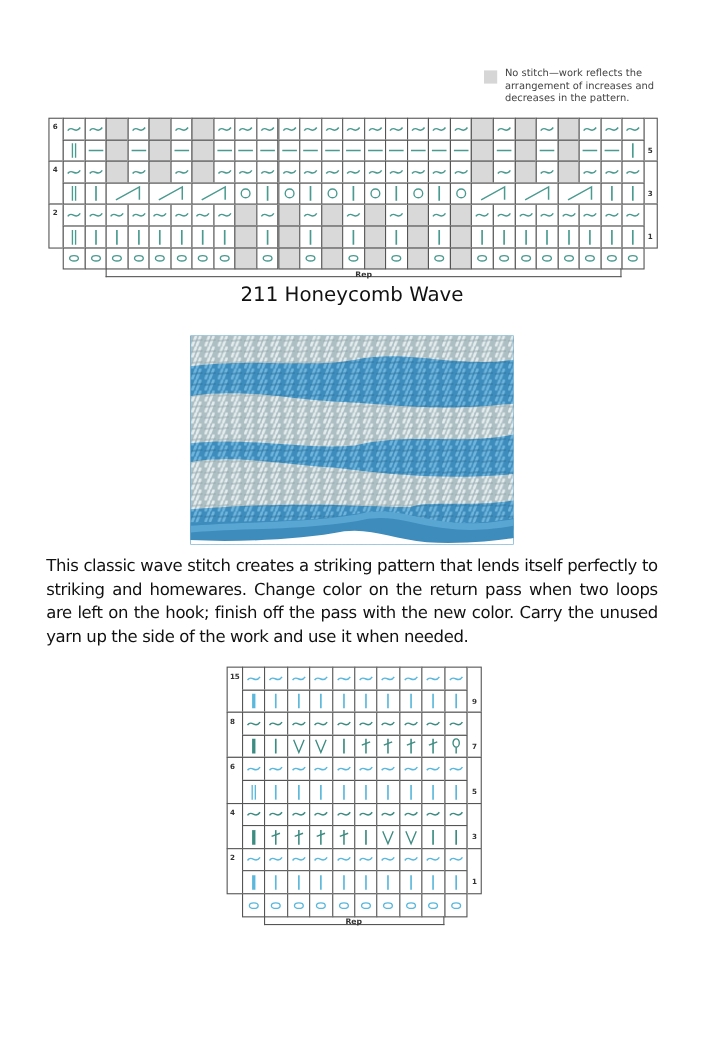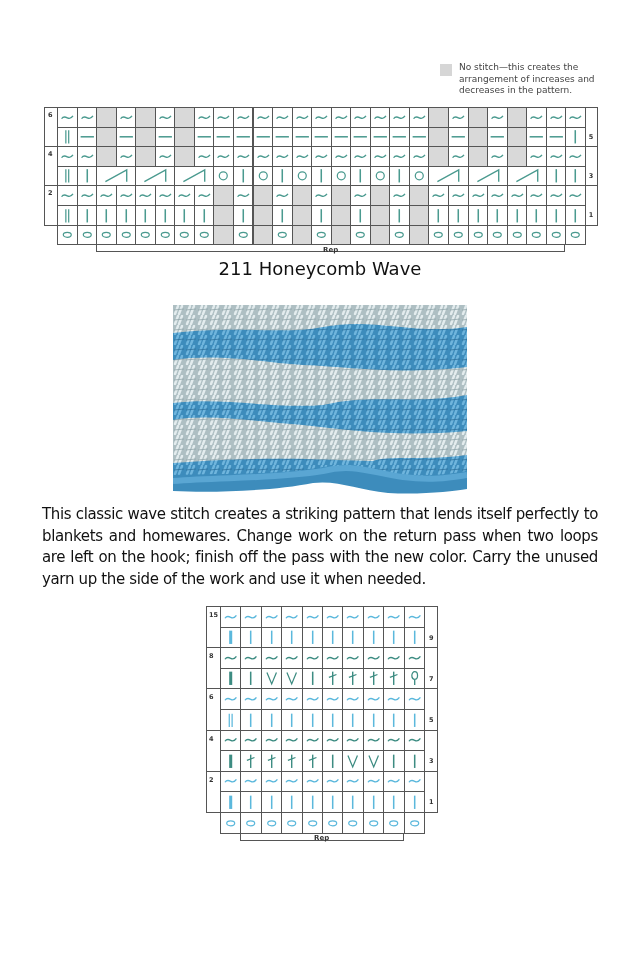--- a/index.html
+++ b/index.html
@@ -19,21 +19,21 @@
   .title { position: absolute; left: 0; width: 640px; top: 258px; text-align: center; font-size: 18px; font-family: "DejaVu Sans", sans-serif; color: #111; }
   .photo { position: absolute; left: 173px; top: 305px; width: 294px; height: 190px; overflow: hidden; background: #5aa3cc; }
   .para { position: absolute; left: 42px; top: 504px; width: 556px; font-size: 15px; line-height: 21.5px; text-align: justify; font-family: "DejaVu Sans", sans-serif; color: #111; letter-spacing: -0.35px; }
   svg { display: block; }
 </style>
 </head>
 <body>
 
 <div class="legend">
   <div class="legend-swatch"></div>
-  <div class="legend-text">No stitch—this creates the arrangement of increases and decreases in the pattern.</div>
+  <div class="legend-text">No stitch—work reflects the arrangement of increases and decreases in the pattern.</div>
 </div>
 
 <div class="chart" id="chart1" style="left:0;top:0;">
     <div class="frame" style="left: 44px; top: 107px; width: 14px; height: 40.2px;"></div>
     <div class="rownum" style="left: 48px; top: 111px;">6</div>
     <div class="frame" style="left: 584.85px; top: 107px; width: 13px; height: 40.2px;"></div>
     <div class="rownum" style="left: 588.85px; top: 132.6px;">5</div>
     <div class="frame" style="left: 44px; top: 146.2px; width: 14px; height: 40.2px;"></div>
     <div class="rownum" style="left: 48px; top: 150.2px;">4</div>
     <div class="frame" style="left: 584.85px; top: 146.2px; width: 13px; height: 40.2px;"></div>
@@ -839,21 +839,21 @@
     <rect width="294" height="190" fill="url(#stB)"></rect>
     <path d="M0 0 L294 0 L294 22 C240 30 200 12 150 22 C110 30 60 20 0 28 Z" fill="url(#stG)"></path>
     <path d="M0 55 C50 48 90 58 130 60 C180 62 220 70 294 62 L294 90 C240 100 200 88 150 100 C100 104 50 92 0 98 Z" fill="url(#stG)"></path>
     <path d="M0 115 C40 108 90 118 130 120 C180 126 230 132 294 126 L294 150 C250 156 215 150 200 156 C160 156 100 150 0 158 Z" fill="url(#stG)"></path>
     <path d="M0 170 C60 168 110 170 150 162 C190 158 210 168 230 170 C260 172 280 168 294 166 L294 190 L0 190 Z" fill="#3d8cbc"></path>
     <path d="M0 176 C50 172 100 174 150 166 C180 158 200 168 230 172 C260 176 280 172 294 170" fill="none" stroke="#5aa6d3" stroke-width="6"></path>
     <path d="M0 190 L0 186 C40 188 100 186 140 178 C165 175 185 185 215 188 C250 190 280 186 294 184 L294 190 Z" fill="#ffffff"></path>
   </svg>
 </div>
 
-<div class="para">This classic wave stitch creates a striking pattern that lends itself perfectly to blankets and homewares. Change work on the return pass when two loops are left on the hook; finish off the pass with the new color. Carry the unused yarn up the side of the work and use it when needed.</div>
+<div class="para">This classic wave stitch creates a striking pattern that lends itself perfectly to striking and homewares. Change color on the return pass when two loops are left on the hook; finish off the pass with the new color. Carry the unused yarn up the side of the work and use it when needed.</div>
 
 <div class="chart" id="chart2" style="left:0;top:0;">
     <div class="frame" style="left: 206px; top: 606px; width: 15px; height: 42.2px;"></div>
     <div class="rownum" style="left: 209px; top: 611px;">15</div>
     <div class="frame" style="left: 424px; top: 606px; width: 14px; height: 42.2px;"></div>
     <div class="rownum" style="left: 429px; top: 633.6px;">9</div>
     <div class="frame" style="left: 206px; top: 647.2px; width: 15px; height: 42.2px;"></div>
     <div class="rownum" style="left: 209px; top: 652.2px;">8</div>
     <div class="frame" style="left: 424px; top: 647.2px; width: 14px; height: 42.2px;"></div>
     <div class="rownum" style="left: 429px; top: 674.8px;">7</div>

